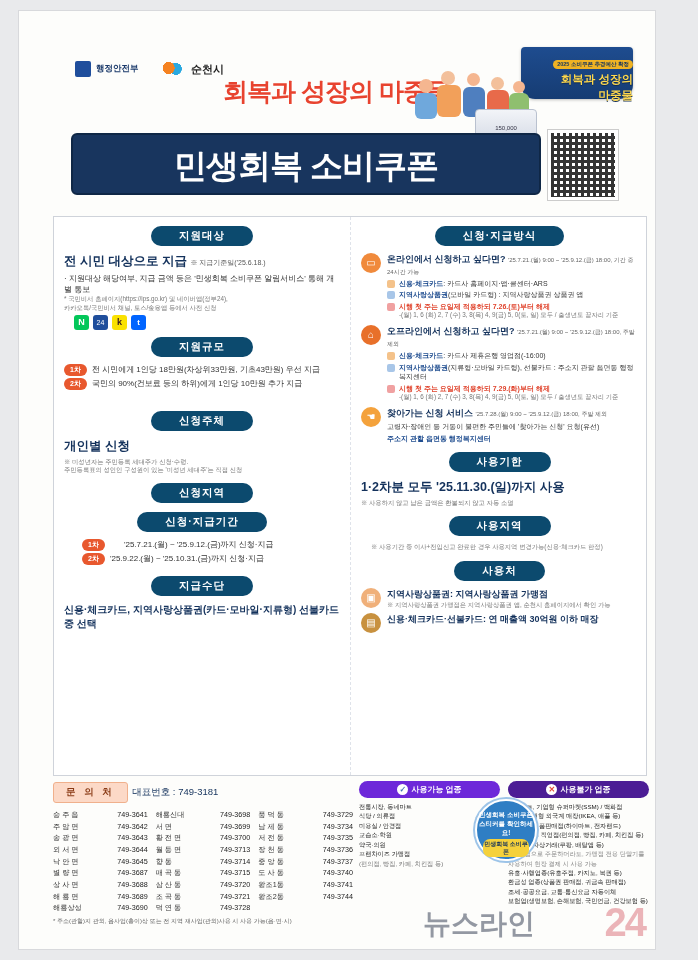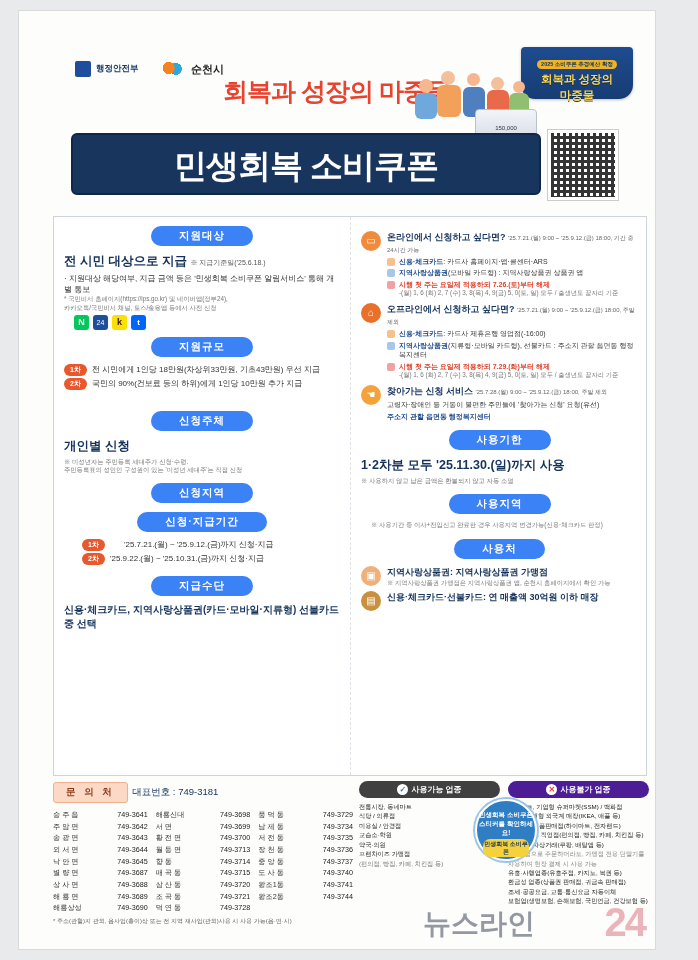--- a/index.html
+++ b/index.html
@@ -22,21 +22,21 @@
   .gov .gtxt { font-size:8.5px; color:#1b3a6b; font-weight:bold; }
   .sc { position:absolute; left:140px; top:48px; display:flex; align-items:flex-end; gap:8px;}
   .sc .swirl { width:24px;height:18px;border-radius:50%; background:
      radial-gradient(circle at 40% 50%, #f58220 0 35%, transparent 36%),
      radial-gradient(circle at 70% 55%, #2aa9e0 0 30%, transparent 31%); }
   .sc .sctxt { font-size:11px; font-weight:bold; color:#222; }
   .ribbon {
     position:absolute; right:22px; top:36px; width:112px; height:52px;
     background:linear-gradient(#1e4c8f,#163c73);
     border-radius:4px 4px 14px 14px;
-    color:#fff; text-align:center; padding-top:5px;
+    color:#fff; text-align:right; padding-top:5px;
     box-shadow:0 1px 3px rgba(0,0,0,.25);
   }
   .ribbon .r1 { font-size:5.5px; background:#f0b323; color:#15355f; display:inline-block; padding:1px 4px; border-radius:6px; font-weight:bold;}
   .ribbon .r2 { font-size:11.5px; font-weight:bold; color:#ffd84d; margin-top:3px; line-height:1.15; text-shadow:0 1px 0 #0d2a52;}
   .title1 {
     position:absolute; left:0; right:0; top:64px; text-align:center;
     font-size:25px; font-weight:bold; color:#e8432f; letter-spacing:-1px;
     text-shadow:1px 1px 0 #fff;
   }
   .people { position:absolute; right:120px; top:52px; width:120px; height:60px; }
@@ -64,21 +64,21 @@
     opacity:.85;
   }
   
   .frame {
     position:absolute; left:34px; top:205px; width:594px; height:560px;
     border:1px solid #cfd3da; background:#fff;
   }
   .col-l { position:absolute; left:0; top:0; width:296px; height:100%; padding:8px 10px; }
   .col-r { position:absolute; left:296px; top:0; width:298px; height:100%; padding:8px 10px; border-left:1px dashed #dfe3ea;}
   .pill {
-    display:inline-block; background:#3b82f6; color:#fff;
+    display:inline-block; background:#0c4a6e; color:#fff;
     font-size:10.5px; font-weight:bold; padding:3px 28px; border-radius:11px;
     letter-spacing:1px;
   }
   .sec { margin-bottom:7px; }
   .sec-c { text-align:center; }
   .h2 { font-size:12.5px; font-weight:bold; color:#14325c; margin:5px 0 3px; }
   .note { font-size:7px; color:#555; line-height:1.35; }
   .bullet { font-size:8px; color:#333; line-height:1.4; }
   .small { font-size:6.3px; color:#777; line-height:1.3; }
   .rowline { display:flex; gap:5px; font-size:8px; align-items:flex-start; margin:2px 0; }
@@ -105,21 +105,21 @@
            font-size:9.5px; font-weight:bold; padding:3px 12px; border-radius:3px; letter-spacing:3px;}
   .crep { font-size:9.5px; font-weight:normal; color:#14325c; margin-left:0; }
   .ctable { display:flex; gap:8px; margin-top:6px; font-size:7.2px; color:#222; }
   .ctable div.colc { flex:1; }
   .ctable .r { display:flex; justify-content:space-between; line-height:1.62; }
   .ctable .r span.n { color:#333; }
   .cfoot { font-size:6px; color:#666; margin-top:4px; line-height:1.3;}
   
   .stores { position:absolute; left:340px; top:770px; width:290px; }
   .sheads { display:flex; gap:8px; }
-  .shead { flex:1; background:#404040; color:#fff; font-size:8px; font-weight:bold;
+  .shead { flex:1; background:#6d28d9; color:#fff; font-size:8px; font-weight:bold;
            border-radius:11px; padding:3px 4px; text-align:center; position:relative;}
   .shead.red { background:#4c1d95; }
   .shead .dot { display:inline-block; width:11px;height:11px;border-radius:50%;
                 background:#fff; color:#3f6fb5; font-size:8px; line-height:11px; margin-right:3px;}
   .shead.red .dot { color:#e24b3b; }
   .slists { display:flex; gap:8px; margin-top:4px; }
   .slist { flex:1; font-size:6.2px; color:#222; line-height:1.52; }
   .badge {
     position:absolute; left:116px; top:18px; width:62px; height:62px; border-radius:50%;
     background:#2f7ec4; color:#fff; text-align:center; font-size:6.5px; font-weight:bold;
@@ -233,20 +233,23 @@
       </div>
 
       <div class="sec sec-c" style="margin-top:10px;">
         <span class="pill">지급수단</span>
       </div>
       <div class="h2" style="font-size:10px;">신용·체크카드, 지역사랑상품권(카드·모바일·지류형) 선불카드 중 선택</div>
     </div>
 
     <div class="col-r">
 
+      <div class="sec sec-c">
+        <span class="pill">신청·지급방식</span>
+      </div>
 
       <div class="ritem">
         <span class="ricon">▭</span>
         <div style="flex:1;">
           <div class="rhead">
             <span>온라인에서 신청하고 싶다면?</span>
             <span class="rdate">'25.7.21.(월) 9:00 ~ '25.9.12.(금) 18:00, 기간 중 24시간 가능</span>
           </div>
           <div class="sub">
               <span class="sq"></span>

